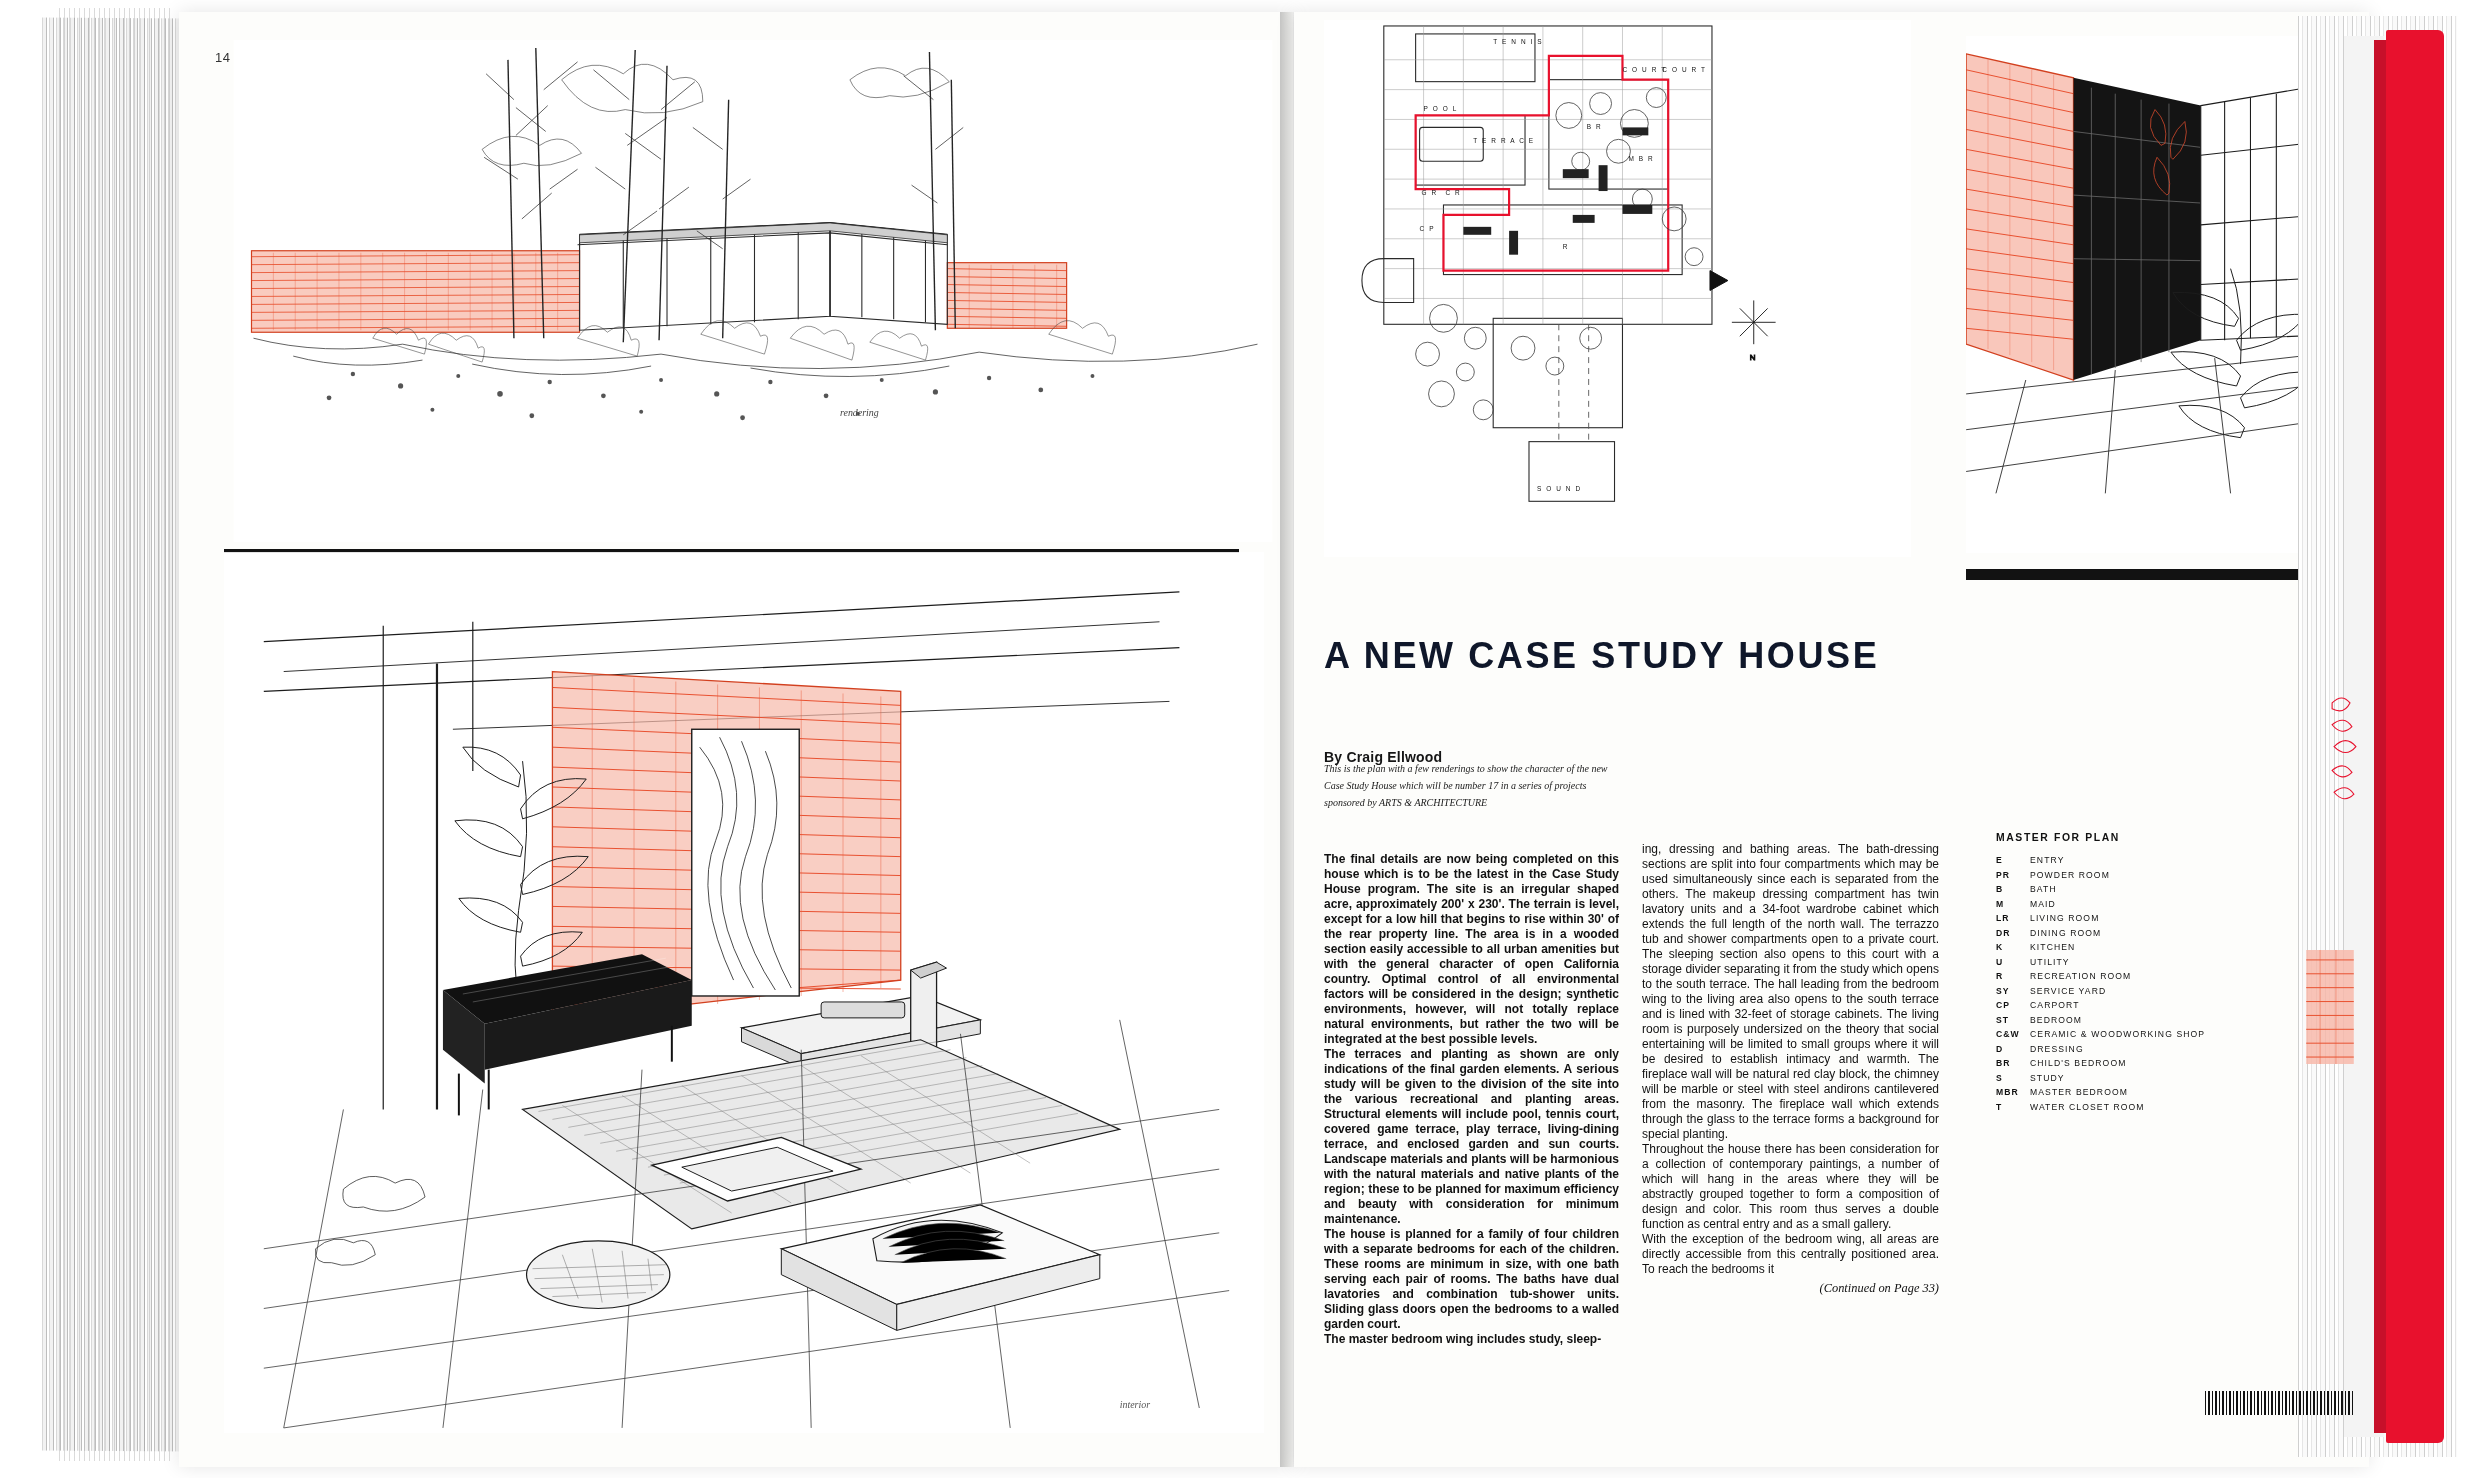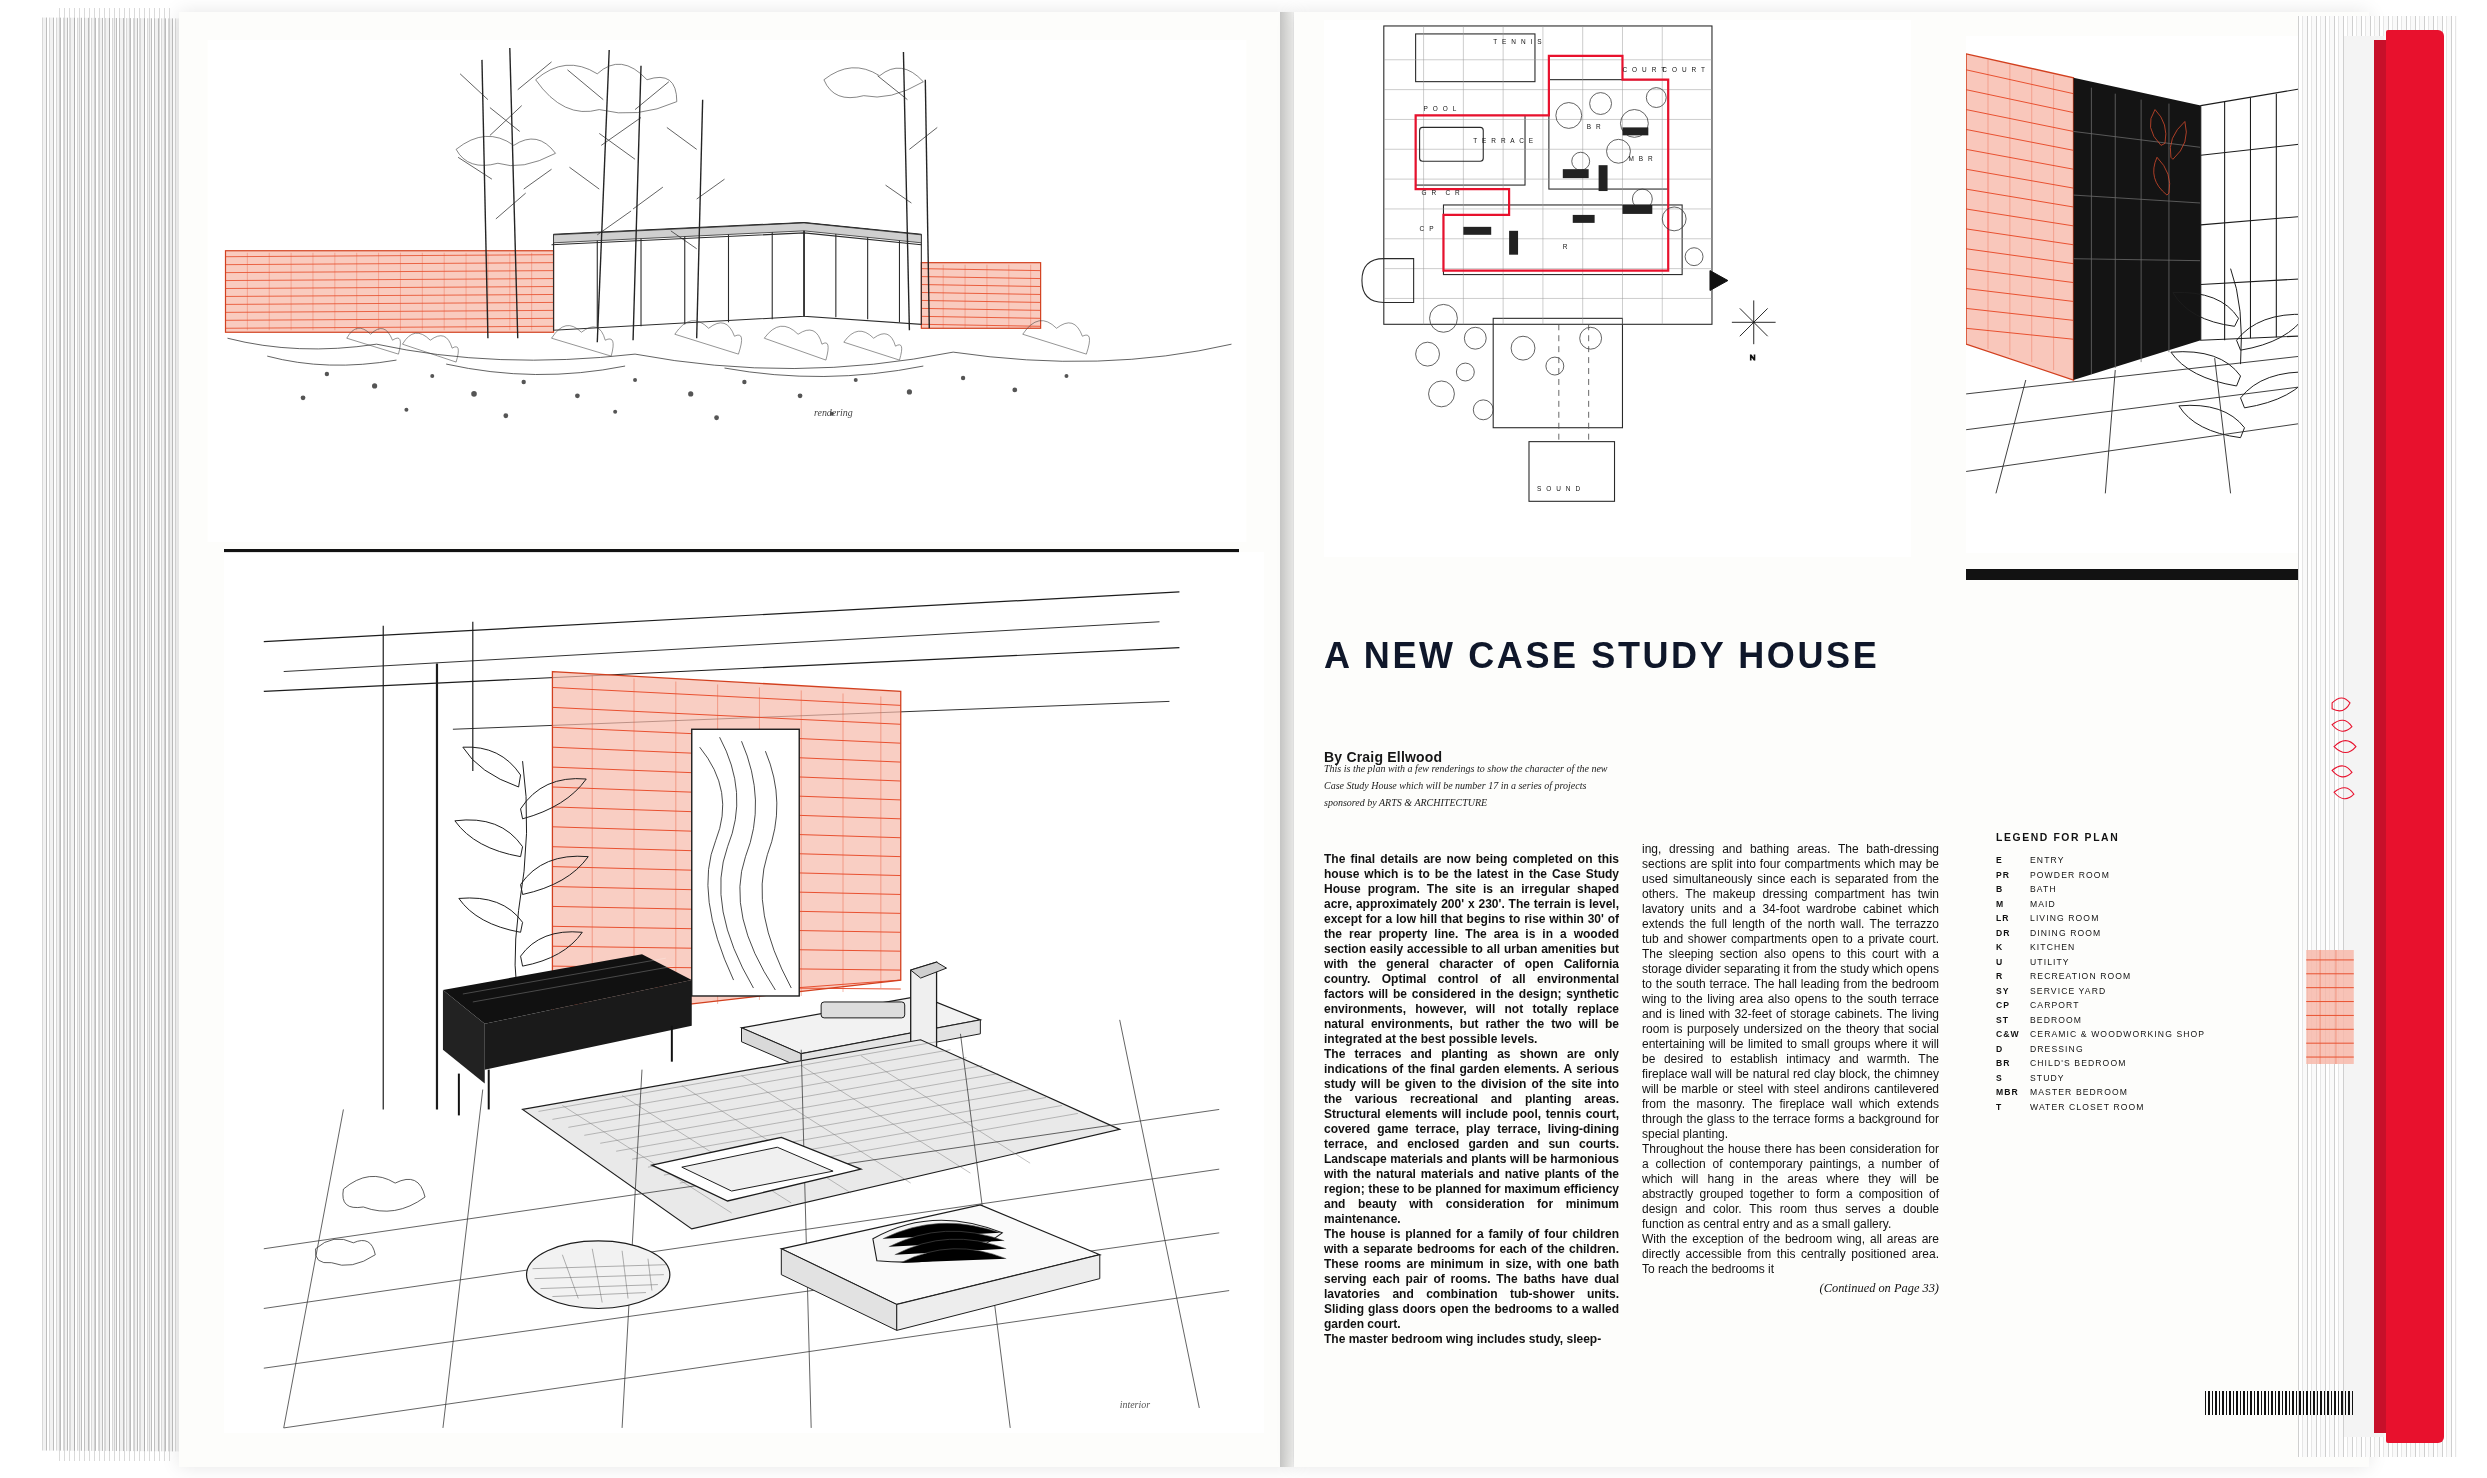--- a/index.html
+++ b/index.html
@@ -73,21 +73,21 @@
 <div id="page">
   <div class="spread">
 
     <div class="edge-left"></div>
     <div class="edge-left-2"></div>
 
     <div class="page page-left">
 
       <div class="folio" style="left:36px;top:38px;">14</div>
 
-      <div class="persp-top" style="left:28px;top:28px;">
+      <div class="persp-top" style="left:54px;top:28px;">
         <svg viewBox="0 0 1045 505" width="1040" height="502">
           <rect x="0" y="0" width="1045" height="505" fill="#ffffff"></rect>
 
           <g>
             <rect x="18" y="212" width="330" height="82" fill="#f7b9aa" opacity="0.75"></rect>
             <g stroke="#e8502f" stroke-width="0.9" opacity="0.95">
 
               <line x1="18" y1="218" x2="348" y2="216"></line>
                 <line x1="18" y1="226" x2="348" y2="224"></line>
               <line x1="18" y1="234" x2="348" y2="232"></line>
@@ -613,21 +613,21 @@
       </div>
 
       <div class="col" style="left:348px;top:830px;width:297px;position:absolute;">
         <p>ing, dressing and bathing areas. The bath-dressing sections are split into four compartments which may be used simultaneously since each is separated from the others. The makeup dressing compartment has twin lavatory units and a 34-foot wardrobe cabinet which extends the full length of the north wall. The terrazzo tub and shower compartments open to a private court. The sleeping section also opens to this court with a storage divider separating it from the study which opens to the south terrace. The hall leading from the bedroom wing to the living area also opens to the south terrace and is lined with 32-feet of storage cabinets. The living room is purposely undersized on the theory that social entertaining will be limited to small groups where it will be desired to establish intimacy and warmth. The fireplace wall will be natural red clay block, the chimney will be marble or steel with steel andirons cantilevered from the masonry. The fireplace wall which extends through the glass to the terrace forms a background for special planting.</p>
         <p>Throughout the house there has been consideration for a collection of contemporary paintings, a number of which will hang in the areas where they will be abstractly grouped together to form a composition of design and color. This room thus serves a double function as central entry and as a small gallery.</p>
         <p>With the exception of the bedroom wing, all areas are directly accessible from this centrally positioned area. To reach the bedrooms it</p>
         <div class="cont">(Continued on Page 33)</div>
       </div>
 
       <div class="legend" style="left:702px;top:820px;position:absolute;">
-        <h4>LEGEND FOR PLAN</h4>
+        <h4>MASTER FOR PLAN</h4>
         <div class="row">
             <span class="k">E</span>
             <span class="v">ENTRY</span>
           </div>
         <div class="row">
             <span class="k">PR</span>
             <span class="v">POWDER ROOM</span>
           </div>
         <div class="row">
             <span class="k">B</span>

